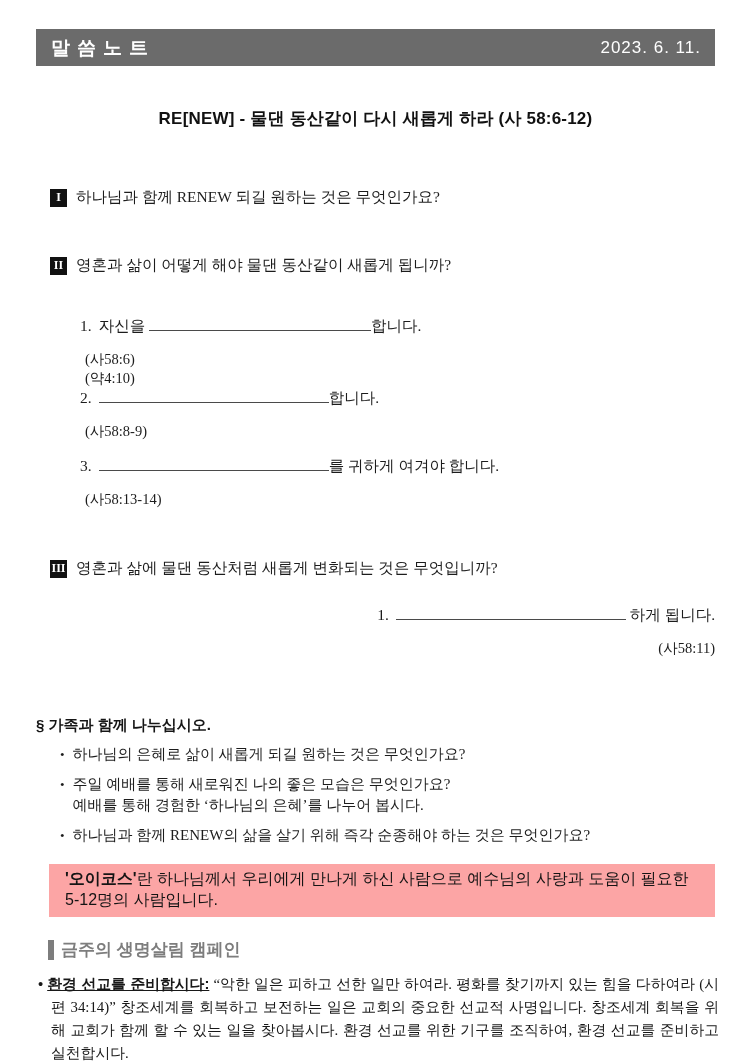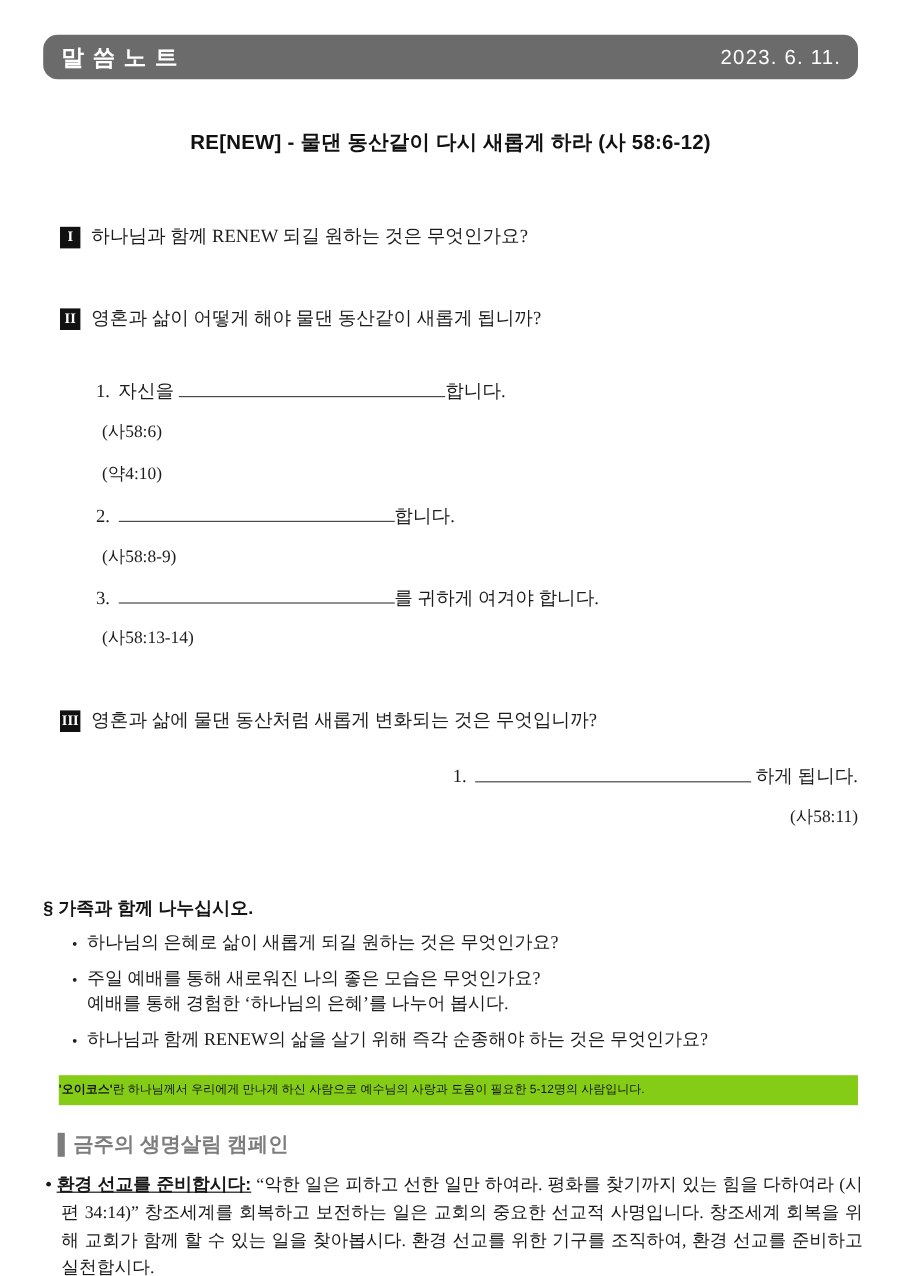--- a/index.html
+++ b/index.html
@@ -14,21 +14,20 @@
 
   
   .topbar {
     margin-top: 29px;
     height: 37px;
     background: #6b6b6b;
     color: #ffffff;
     display: flex; align-items: center; justify-content: space-between;
     padding: 0 14px 0 15px;
     font-family: "Liberation Sans", sans-serif;
-    border-radius: 12px;
   }
   .topbar-title { font-weight: bold; font-size: 19px; letter-spacing: 7px; }
   .topbar-date { font-weight: normal; font-size: 17px; letter-spacing: 1px; }
 
   
   .doc-title {
     margin-top: 41px;
     text-align: center;
     font-family: "Liberation Sans", sans-serif;
     font-weight: bold;
@@ -61,40 +60,40 @@
     height: 15px;
     vertical-align: baseline;
   }
   .w222 { width: 222px; }
   .w230 { width: 230px; }
   .ref { margin-left: 49px; font-size: 14.5px; }
 
   .mt40 { margin-top: 40px; }
   .mt13 { margin-top: 13px; }
   .mt15 { margin-top: 15px; }
-  .mt16 { margin-top: 16px; }
+  .mt16 { }
   .mt26 { margin-top: 26px; }
 
   
   .family { margin-top: 58px; }
   .family-head {
     font-family: "Liberation Sans", sans-serif;
     font-weight: bold; font-size: 15px; color: #151515;
   }
   .bullet-line { margin-left: 24px; margin-top: 9px; display: flex; font-size: 15px; }
   .bullet-glyph { margin-right: 8px; font-size: 13px; line-height: 21px; }
   .bullet-text { white-space: pre-line; line-height: 21px; }
 
   
   .oikos-box {
     margin-left: 13px; margin-top: 18px;
-    background: #84cc16;
-    padding: 5px 8px 6px 0;
-    font-family: "Liberation Sans", sans-serif;
-    font-size: 10px; color: #141414;
+    background: #fca5a5;
+    padding: 5px 8px 6px 16px;
+    font-family: "Liberation Sans", sans-serif;
+    font-size: 16px; color: #141414;
   }
   .oikos-term { font-weight: bold; }
 
   
   .campaign-head {
     margin-left: 12px; margin-top: 21px;
     display: flex; align-items: center;
     font-family: "Liberation Sans", sans-serif;
     font-weight: bold; font-size: 17px; color: #7d7d7d;
   }

